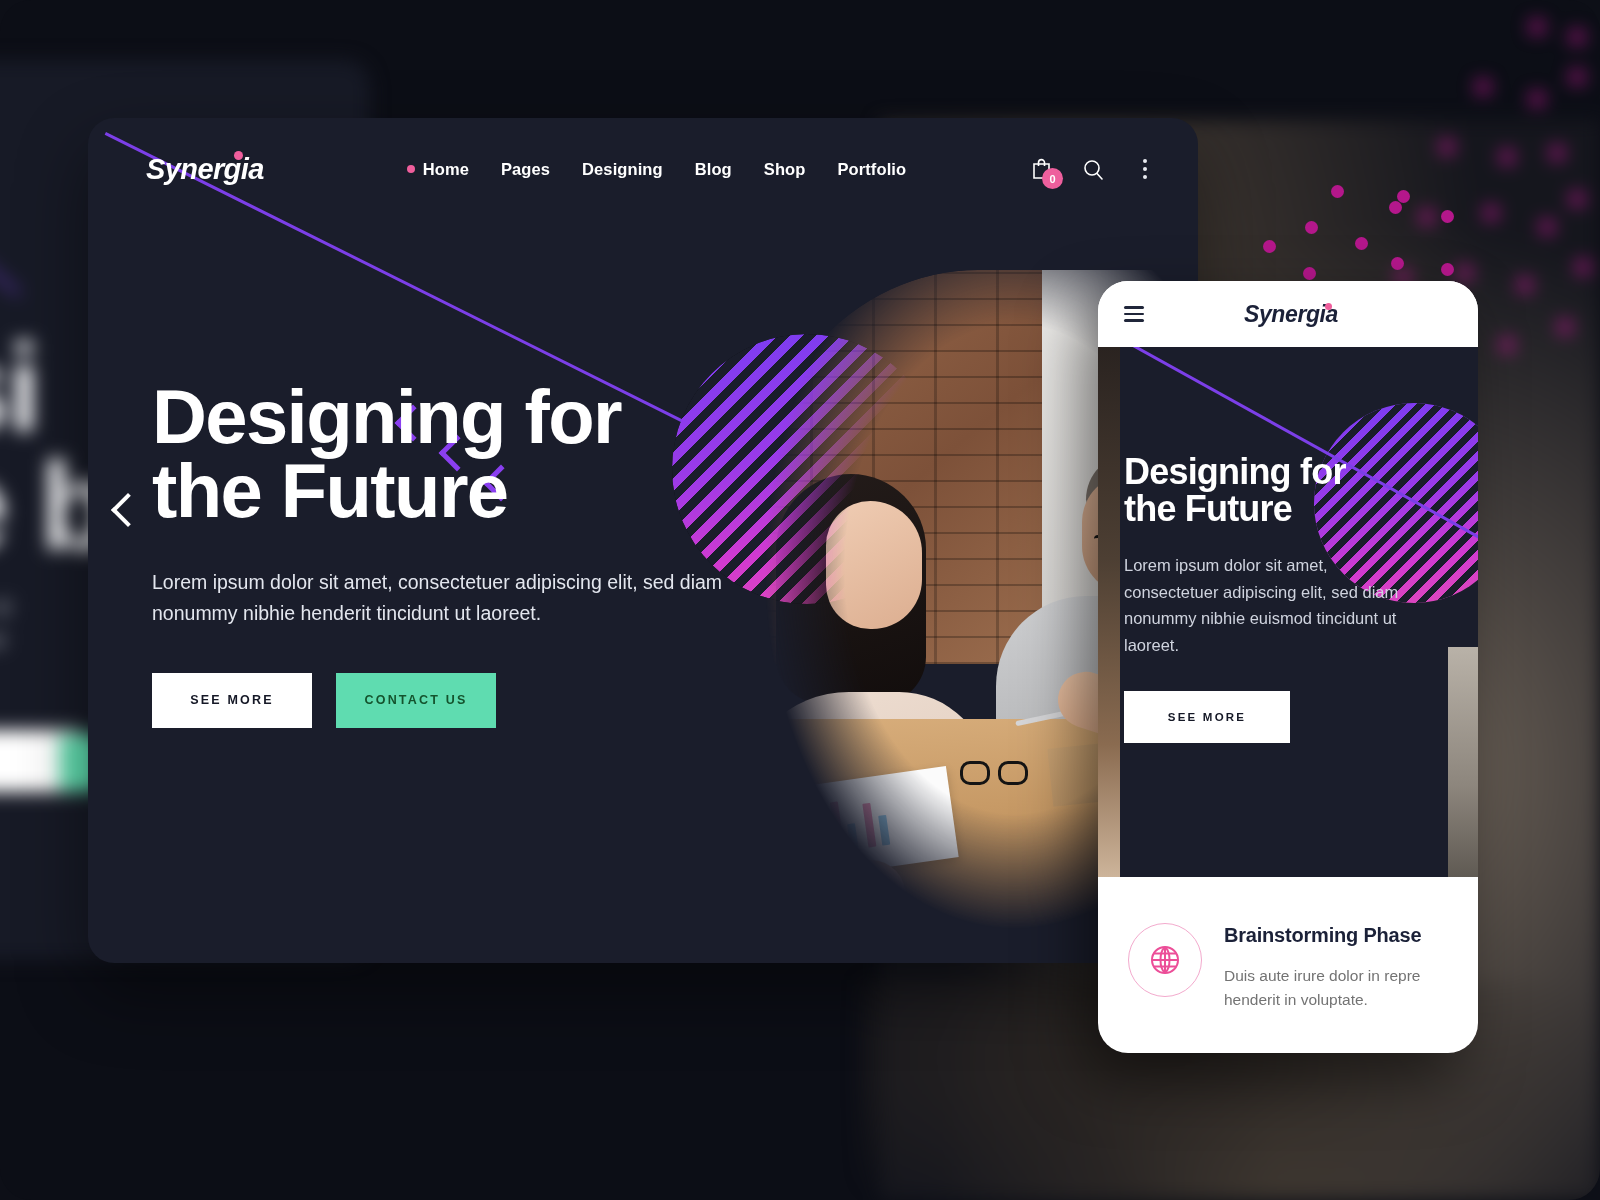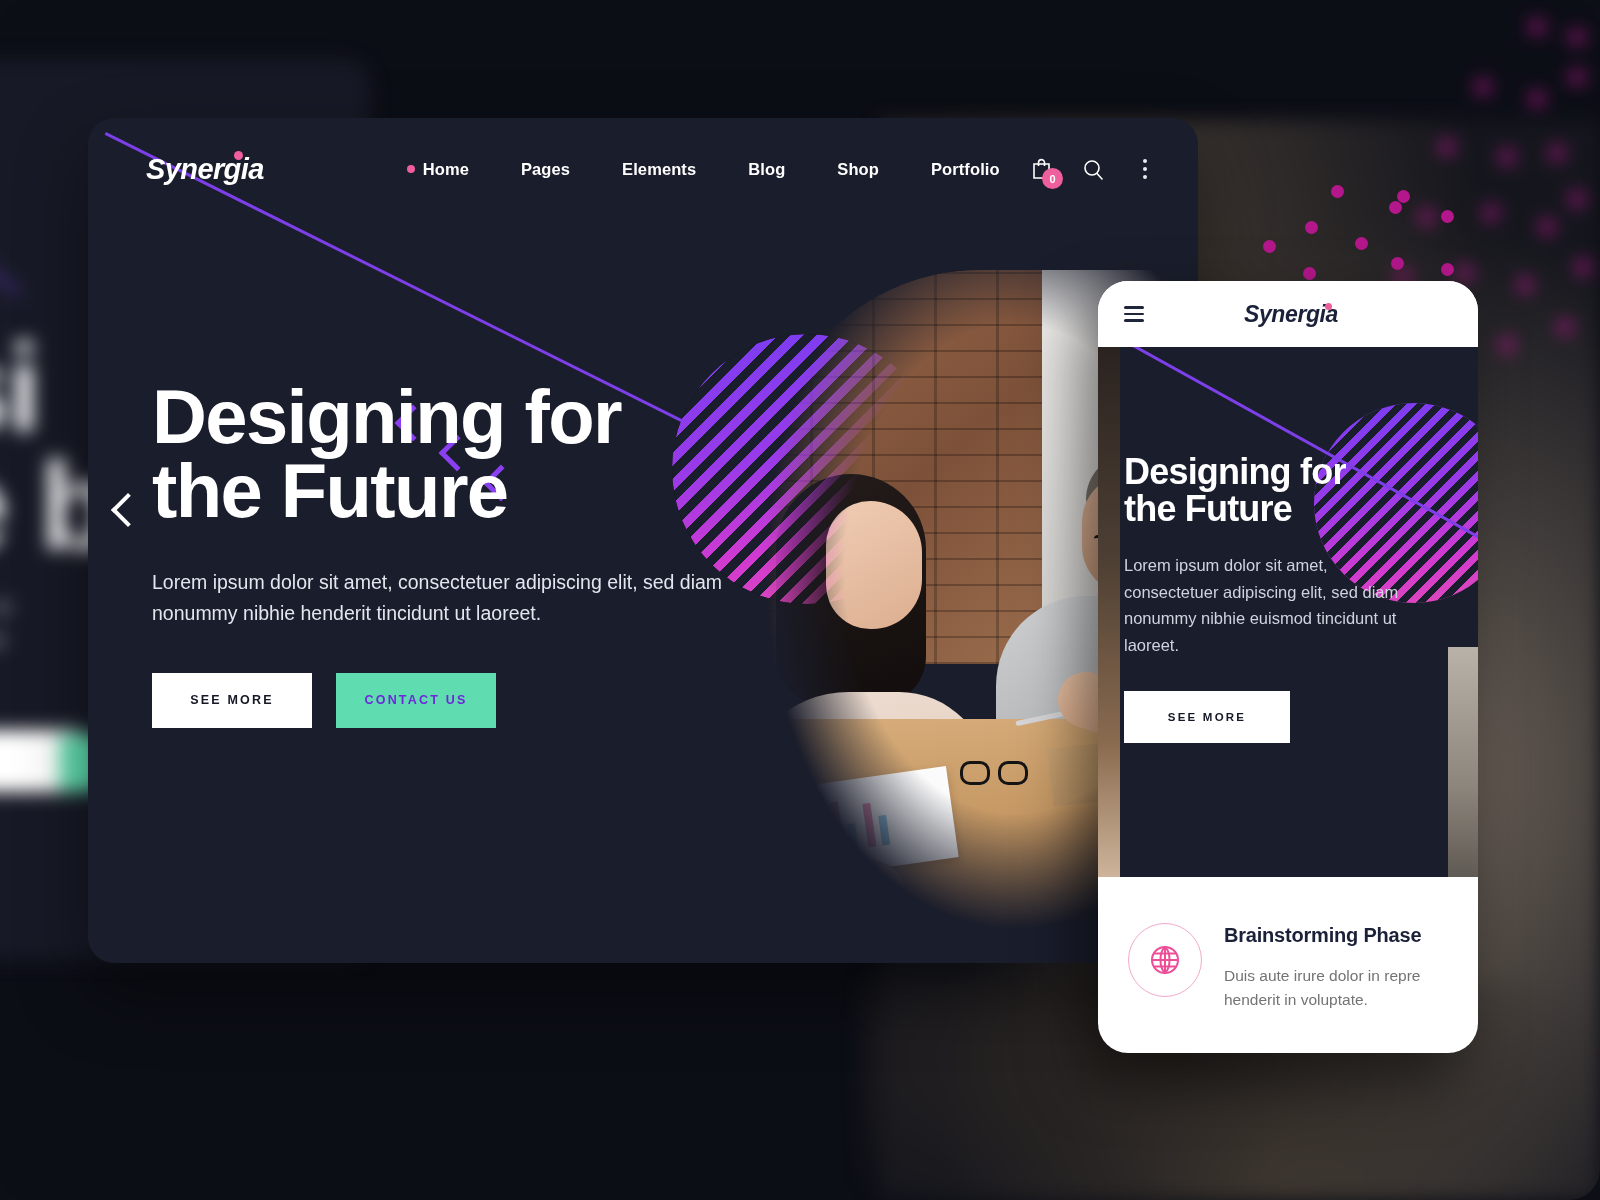--- a/index.html
+++ b/index.html
@@ -148,21 +148,21 @@
     position: absolute;
     right: 21px; top: -2px;
     width: 9px; height: 9px;
     border-radius: 50%;
     background: #ef5e9c;
   }
 
   .nav {
     display: flex;
     align-items: flex-end;
-    gap: 52px;
+    gap: 32px;
     margin-left: 143px;
   }
   .nav a {
     font-size: 16.5px;
     font-weight: 700;
     color: #ffffff;
     text-decoration: none;
     letter-spacing: .1px;
     position: relative;
     white-space: nowrap;
@@ -417,21 +417,21 @@
     align-items: center;
     justify-content: center;
     font-size: 12.5px;
     font-weight: 700;
     letter-spacing: 2.2px;
     cursor: pointer;
     border: none;
     font-family: "Liberation Sans", sans-serif;
   }
   .btn-light { background: #ffffff; color: #151826; }
-  .btn-mint  { background: #5fdcb0; color: #6d28d9; }
+  .btn-mint  { background: #5fdcb0; color: #14532d; }
 
   
   .phone {
     position: absolute;
     left: 1098px; top: 281px;
     width: 380px; height: 772px;
     background: #ffffff;
     border-radius: 30px;
     overflow: hidden;
     box-shadow: -18px 26px 60px rgba(0,0,0,.5);
@@ -677,21 +677,21 @@
 
     <div class="topbar">
       <div class="logo">
         <span class="dot"></span>
         <span>Synergia</span>
       </div>
 
       <nav class="nav">
         <a href="#" class="active">Home</a>
         <a href="#">Pages</a>
-        <a href="#">Elements</a>
+        <a href="#">Designing</a>
         <a href="#">Blog</a>
         <a href="#">Shop</a>
         <a href="#">Portfolio</a>
       </nav>
 
       <div class="actions">
         <div class="icon-btn">
           <svg width="19" height="22" viewBox="0 0 19 22" fill="none">
             <path d="M2 6h15v14H2z" stroke="#fff" stroke-width="1.6"></path>
             <path d="M6.5 8V4.6a3 3 0 016 0V8" stroke="#fff" stroke-width="1.6" fill="none"></path>

